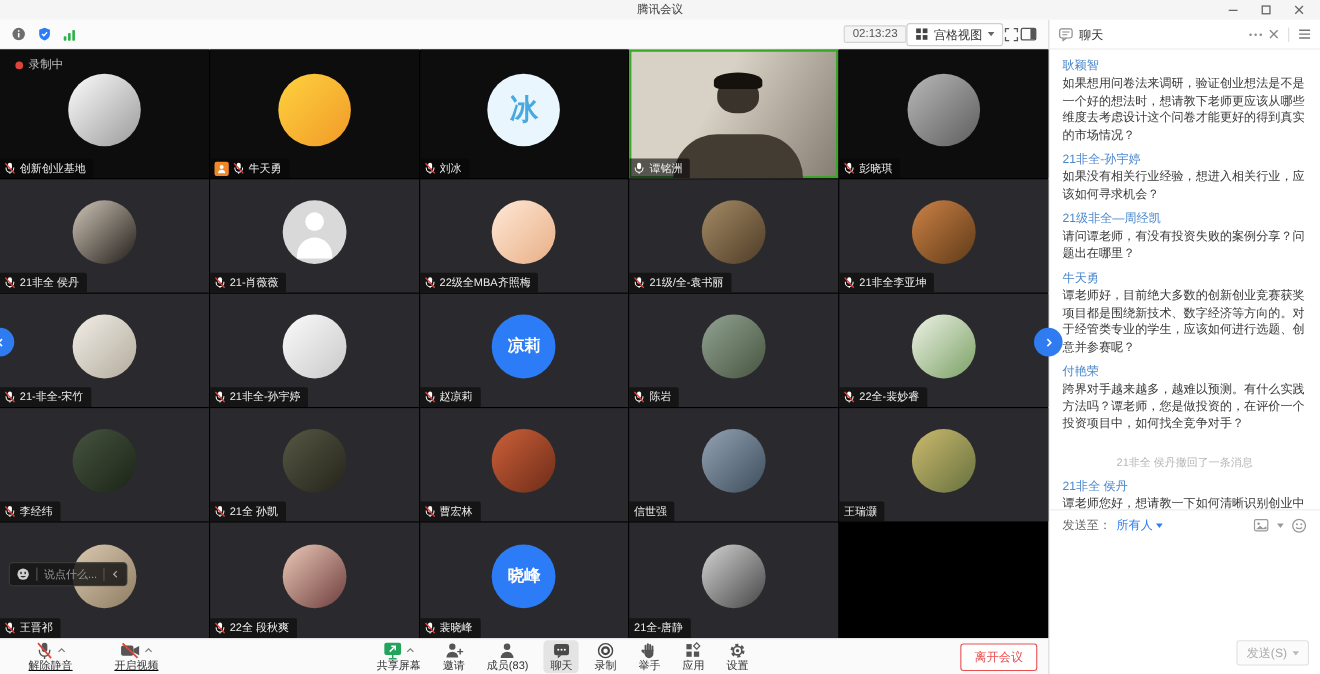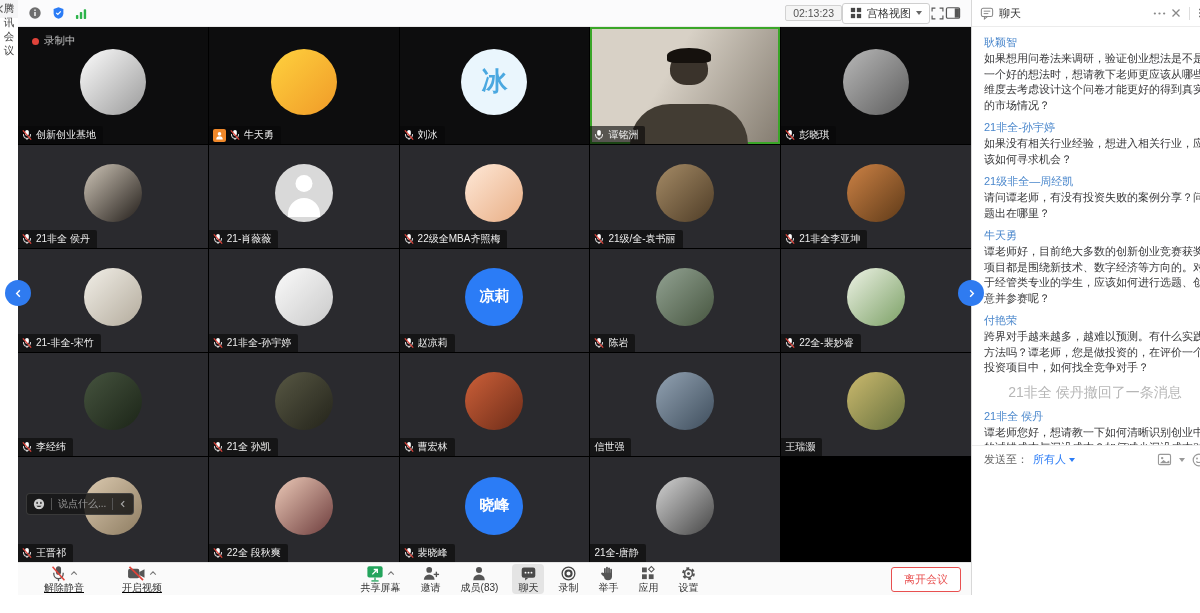--- a/index.html
+++ b/index.html
@@ -1,18 +1,18 @@
 <!DOCTYPE html>
 <html><head>
 <meta charset="utf-8">
 <style>
   * { margin:0; padding:0; box-sizing:border-box; }
   html,body { width:1200px; height:613px; overflow:hidden; }
   body { font-family:"Liberation Sans","DejaVu Sans",sans-serif; background:#1a1a1c; }
-  .window { width:1200px; height:613px; display:flex; flex-direction:row; background:#fff; }
+  .window { width:1200px; height:613px; display:flex; flex-direction:column; background:#fff; }
 
   
   .titlebar { height:18px; background:#f5f5f6; position:relative; flex:0 0 18px; }
   .win-title { position:absolute; left:0; right:0; top:2px; text-align:center; font-size:10.5px; color:#3c3c3c; }
   .win-controls { position:absolute; right:4px; top:0; height:18px; display:flex; }
   .win-btn { width:30px; height:18px; display:flex; align-items:center; justify-content:center; cursor:pointer; }
 
   
   .main { display:flex; height:595px; }
   .left { width:953px; display:flex; flex-direction:column; }
@@ -69,21 +69,21 @@
 
   
   .chatpanel { width:247px; flex:0 0 247px; background:#fff; border-left:1px solid #d8d8d8; display:flex; flex-direction:column; }
   .chat-header { height:27px; flex:0 0 27px; border-bottom:1px solid #ececec; display:flex; align-items:center; padding:0 8px; gap:5px; }
   .chat-title { font-size:11px; color:#333; }
   .chat-header .spacer { flex:1; }
   .hdr-sep { width:1px; height:13px; background:#ddd; margin:0 3px; }
   .chat-msgs { flex:1; overflow:hidden; padding:1px 12px 4px; }
   .msg-sender { color:#4a87cc; font-size:11px; line-height:15px; margin-top:7px; }
   .msg-text { color:#38383a; font-size:11px; line-height:15.5px; margin-top:1px; }
-  .msg-sys { color:#b6b6b6; font-size:14px; text-align:center; margin-top:8px; }
+  .msg-sys { color:#b6b6b6; font-size:10px; text-align:center; margin-top:20px; }
   .chat-footer { border-top:1px solid #ececec; flex:0 0 150px; display:flex; flex-direction:column; }
   .sendto-row { height:27px; display:flex; align-items:center; padding:0 12px; font-size:11px; color:#666; }
   .sendto-value { color:#2b7cf6; margin-left:5px; display:flex; align-items:center; gap:3px; cursor:pointer; }
   .sendto-value .tri { border-top-color:#2b7cf6; }
   .footer-icons { margin-left:auto; display:flex; align-items:center; gap:7px; }
   .chat-input { border:none; outline:none; font-size:11px; color:#333; padding:2px 12px; width:100%; font-family:inherit; }
   .chat-input::placeholder { color:#c6c6c6; }
   .send-row { margin-top:auto; display:flex; justify-content:flex-end; align-items:center; padding:0 10px 8px; }
   .send-btn { display:flex; align-items:center; gap:5px; border:1px solid #e0e0e0; border-radius:3px; background:#fbfbfb; color:#aaa; font-size:11px; padding:3px 8px; cursor:pointer; }
   .send-btn .tri { border-top-color:#bbb; }
@@ -808,16 +808,22 @@
             <span class="icon-btn">
                 <svg width="14" height="14" viewBox="0 0 14 14">
                   <circle cx="7" cy="7" r="5.8" fill="none" stroke="#999" stroke-width="1.2"></circle>
                   <circle cx="5" cy="5.5" r=".9" fill="#999"></circle>
                   <circle cx="9" cy="5.5" r=".9" fill="#999"></circle>
                   <path d="M4.3 8.5 a3.4 2.6 0 0 0 5.4 0" fill="none" stroke="#999" stroke-width="1.2"></path>
                 </svg>
               </span>
           </span>
         </div>
+        <div class="send-row">
+          <span class="send-btn">
+            <span>发送(S)</span>
+            <span class="tri"></span>
+          </span>
+        </div>
       </div>
     </div>
   </div>
 </div>
 
 </body></html>

